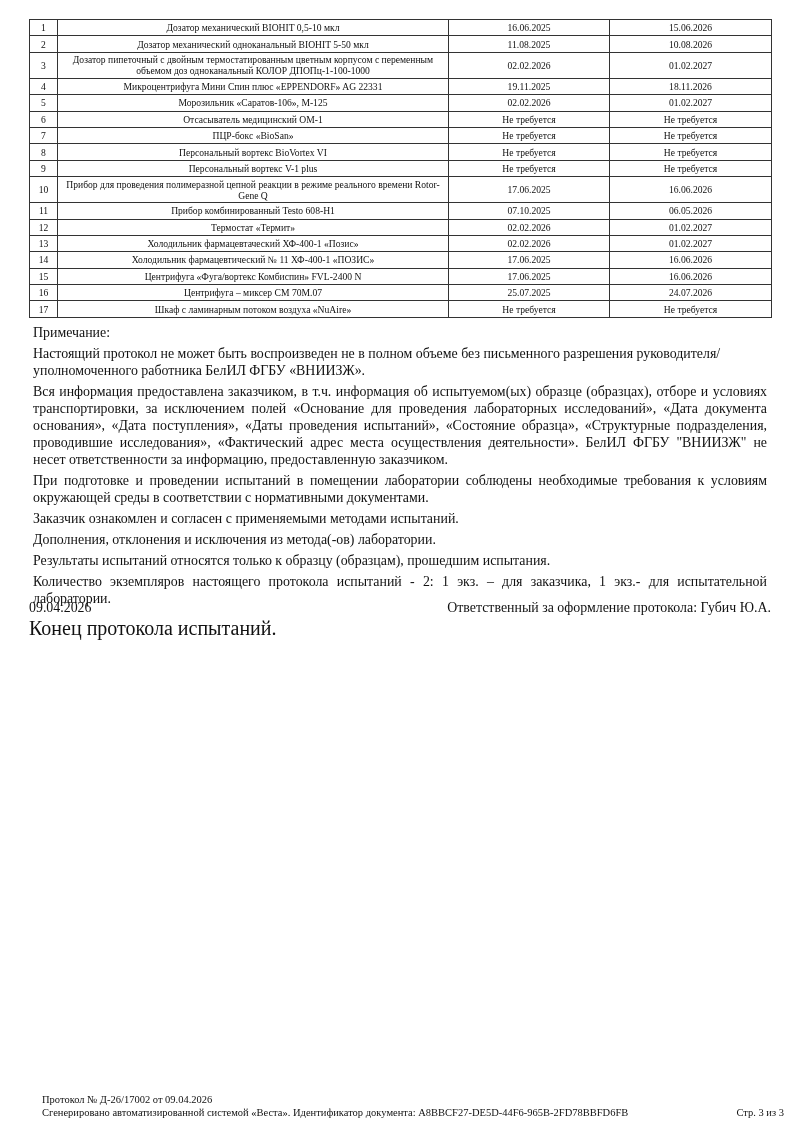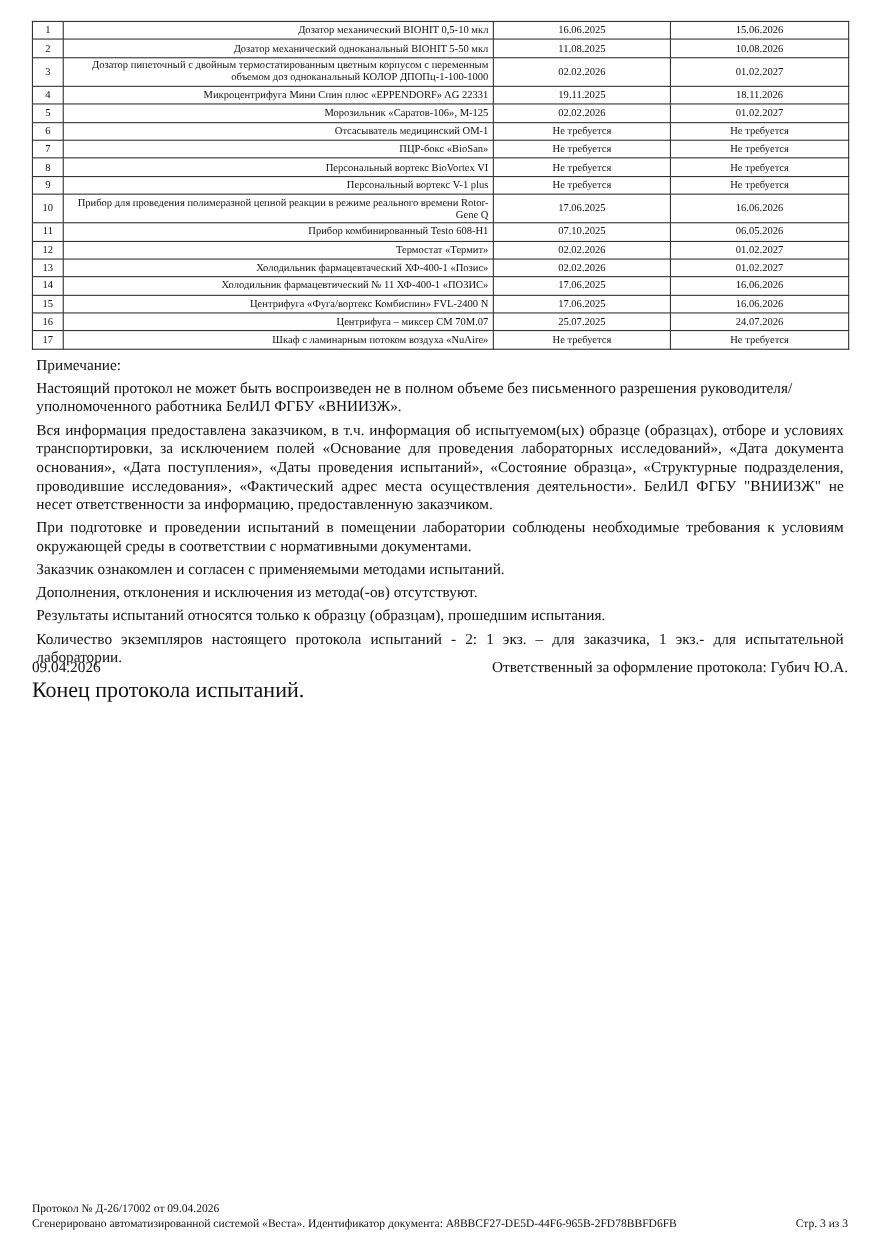--- a/index.html
+++ b/index.html
@@ -4,33 +4,33 @@
   <style>
     html, body { margin: 0; padding: 0; background: #ffffff; }
     body { width: 800px; height: 1132px; position: relative; overflow: hidden;
            font-family: "Liberation Serif", "DejaVu Serif", serif; color: #111; }
     .equip-table { position: absolute; left: 29px; top: 19px; width: 742px;
                    border-collapse: collapse; table-layout: fixed; font-size: 9.6px; }
     .equip-table td { border: 1.3px solid #333; padding: 0 4px; line-height: 11px; }
     .equip-table tr { height: 16.4px; }
     .equip-table tr.tall { height: 26px; }
     .equip-table td.num { text-align: center; width: 19px; }
-    .equip-table td.name { text-align: right; }
+    .equip-table td.name { text-align: center; }
     .equip-table td.date { text-align: center; width: 152px; }
     .equip-table col.c1 { width: 28px; }
     .equip-table col.c2 { width: 391px; }
     .equip-table col.c3 { width: 161px; }
     .equip-table col.c4 { width: 162px; }
     .notes { position: absolute; left: 29px; top: 320px; width: 742px; font-size: 13.9px; line-height: 17px; }
     .notes p { margin: 4px; text-align: justify; }
     .notes p.nojust { text-align: left; }
     .sign-date { position: absolute; left: 29px; top: 600px; font-size: 13.9px; }
     .responsible { position: absolute; right: 29px; top: 600px; font-size: 13.9px; }
     .end-text { position: absolute; left: 29px; top: 617px; font-size: 20px; }
-    .footer { position: absolute; left: 29px; top: 1093px; width: 742px; font-size: 10.5px; line-height: 13px; }
+    .footer { position: absolute; left: 42px; top: 1093px; width: 742px; font-size: 10.5px; line-height: 13px; }
     .footer .row2 { display: flex; justify-content: space-between; text-align: center; }
   </style>
 </head>
 <body>
 
 <table class="equip-table">
   <colgroup>
       <col class="c1">
       <col class="c2">
       <col class="c3">
@@ -141,21 +141,21 @@
       </tr>
     </tbody>
 </table>
 
 <div class="notes">
   <p class="nojust">Примечание:</p>
   <p class="nojust">Настоящий протокол не может быть воспроизведен не в полном объеме без письменного разрешения руководителя/уполномоченного работника БелИЛ ФГБУ «ВНИИЗЖ».</p>
   <p>Вся информация предоставлена заказчиком, в т.ч. информация об испытуемом(ых) образце (образцах), отборе и условиях транспортировки, за исключением полей «Основание для проведения лабораторных исследований», «Дата документа основания», «Дата поступления», «Даты проведения испытаний», «Состояние образца», «Структурные подразделения, проводившие исследования», «Фактический адрес места осуществления деятельности». БелИЛ ФГБУ "ВНИИЗЖ" не несет ответственности за информацию, предоставленную заказчиком.</p>
   <p>При подготовке и проведении испытаний в помещении лаборатории соблюдены необходимые требования к условиям окружающей среды в соответствии с нормативными документами.</p>
   <p>Заказчик ознакомлен и согласен с применяемыми методами испытаний.</p>
-  <p>Дополнения, отклонения и исключения из метода(-ов) отсутствуют.</p>
+  <p>Дополнения, отклонения и исключения из метода(-ов) лаборатории.</p>
   <p>Результаты испытаний относятся только к образцу (образцам), прошедшим испытания.</p>
   <p>Количество экземпляров настоящего протокола испытаний - 2: 1 экз. – для заказчика, 1 экз.- для испытательной лаборатории.</p>
 </div>
 
 <div class="sign-date">09.04.2026</div>
 <div class="responsible">Ответственный за оформление протокола: Губич Ю.А.</div>
 <div class="end-text">Конец протокола испытаний.</div>
 
 <div class="footer">
   <div>Протокол № Д-26/17002 от 09.04.2026</div>

